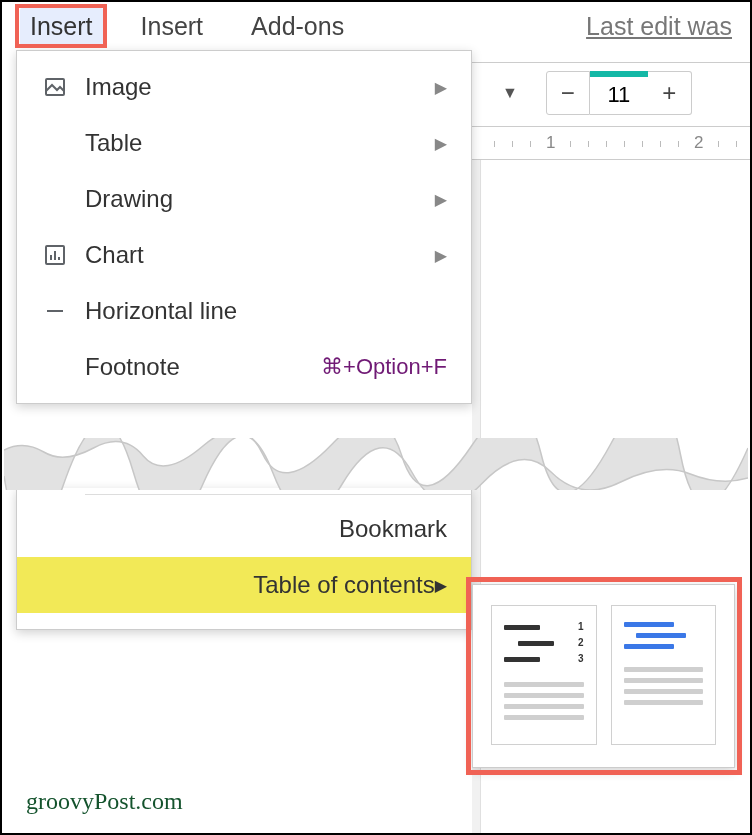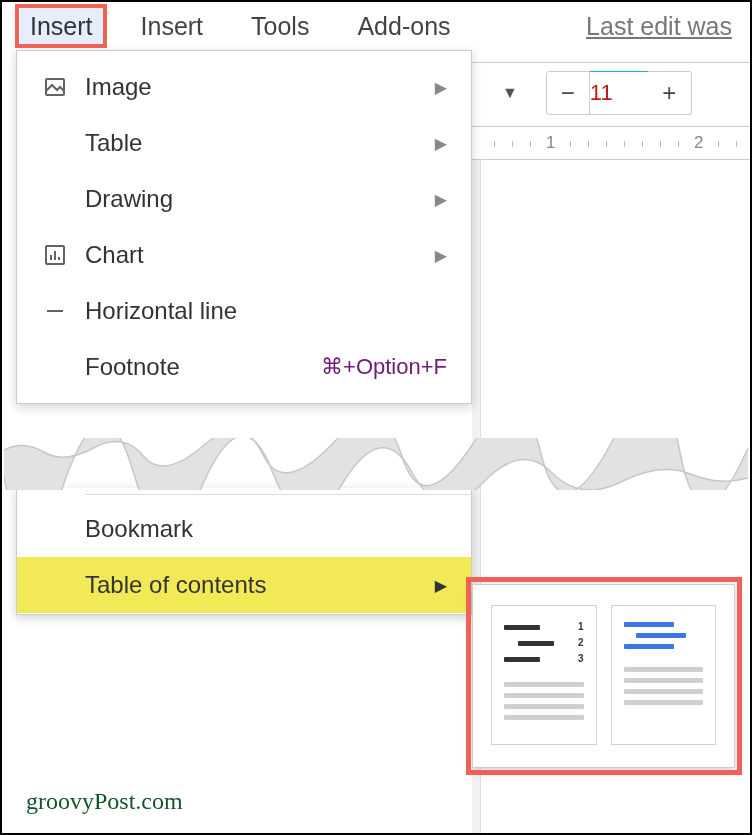--- a/index.html
+++ b/index.html
@@ -78,27 +78,27 @@
     display: flex;
     align-items: center;
     justify-content: center;
     font-size: 24px;
     color: #444;
     cursor: pointer;
   }
   .fontsize-val {
     width: 58px;
     height: 44px;
-    border-top: 1px solid #14b8a6;
+    border-top: 6px solid #14b8a6;
     border-bottom: 1px solid #ccc;
     display: flex;
     align-items: center;
-    justify-content: flex-start;
+    justify-content: center;
     font-size: 22px;
-    color: #b91c1c;
+    color: #000000;
   }
   .fontsize-btn:first-child { border-radius: 3px 0 0 3px; }
   .fontsize-btn:last-child { border-radius: 0 3px 3px 0; border-left: none; }
   .ruler {
     position: absolute;
     left: 470px;
     top: 124px;
     right: 0;
     height: 34px;
     border-top: 1px solid #ccc;
@@ -200,21 +200,22 @@
   .dropdown-lower {
     position: absolute;
     left: 14px;
     top: 486px;
     width: 456px;
     background: #fff;
     border: 1px solid #ccc;
     border-top: none;
     box-shadow: 0 3px 10px rgba(0,0,0,0.18);
     z-index: 20;
-    padding-bottom: 1px;
+    padding-bottom: 16px;
+    text-align: right;
   }
 
   
   .submenu {
     position: absolute;
     left: 470px;
     top: 582px;
     width: 263px;
     height: 184px;
     background: #fff;
@@ -262,21 +263,20 @@
     color: #14532d;
     z-index: 10;
   }
 </style>
 </head>
 <body>
 
 <div class="menubar">
   <div class="menubar-item active"><span>Insert</span></div>
   <div class="menubar-item"><span>Insert</span></div>
-  <div class="menubar-item"><span>Tools</span></div>
   <div class="menubar-item"><span>Add-ons</span></div>
   <div class="last-edit"><span>Last edit was</span></div>
 </div>
 <div class="insert-highlight"></div>
 
 <div class="toolbar-area">
   <span class="dropdown-caret">▼</span>
   <div class="fontsize-group">
     <div class="fontsize-btn">
         <span>−</span>

